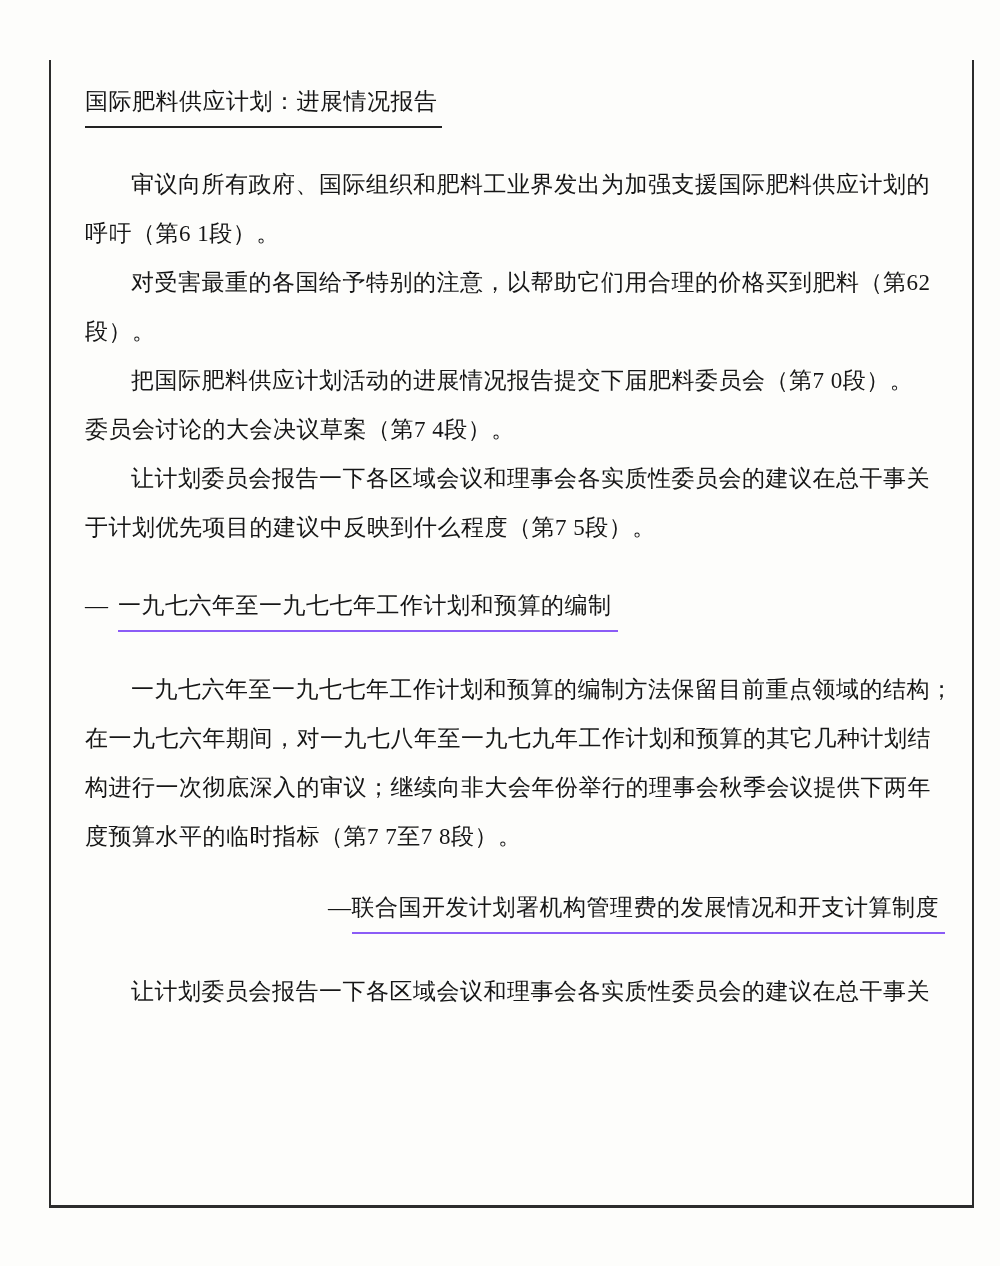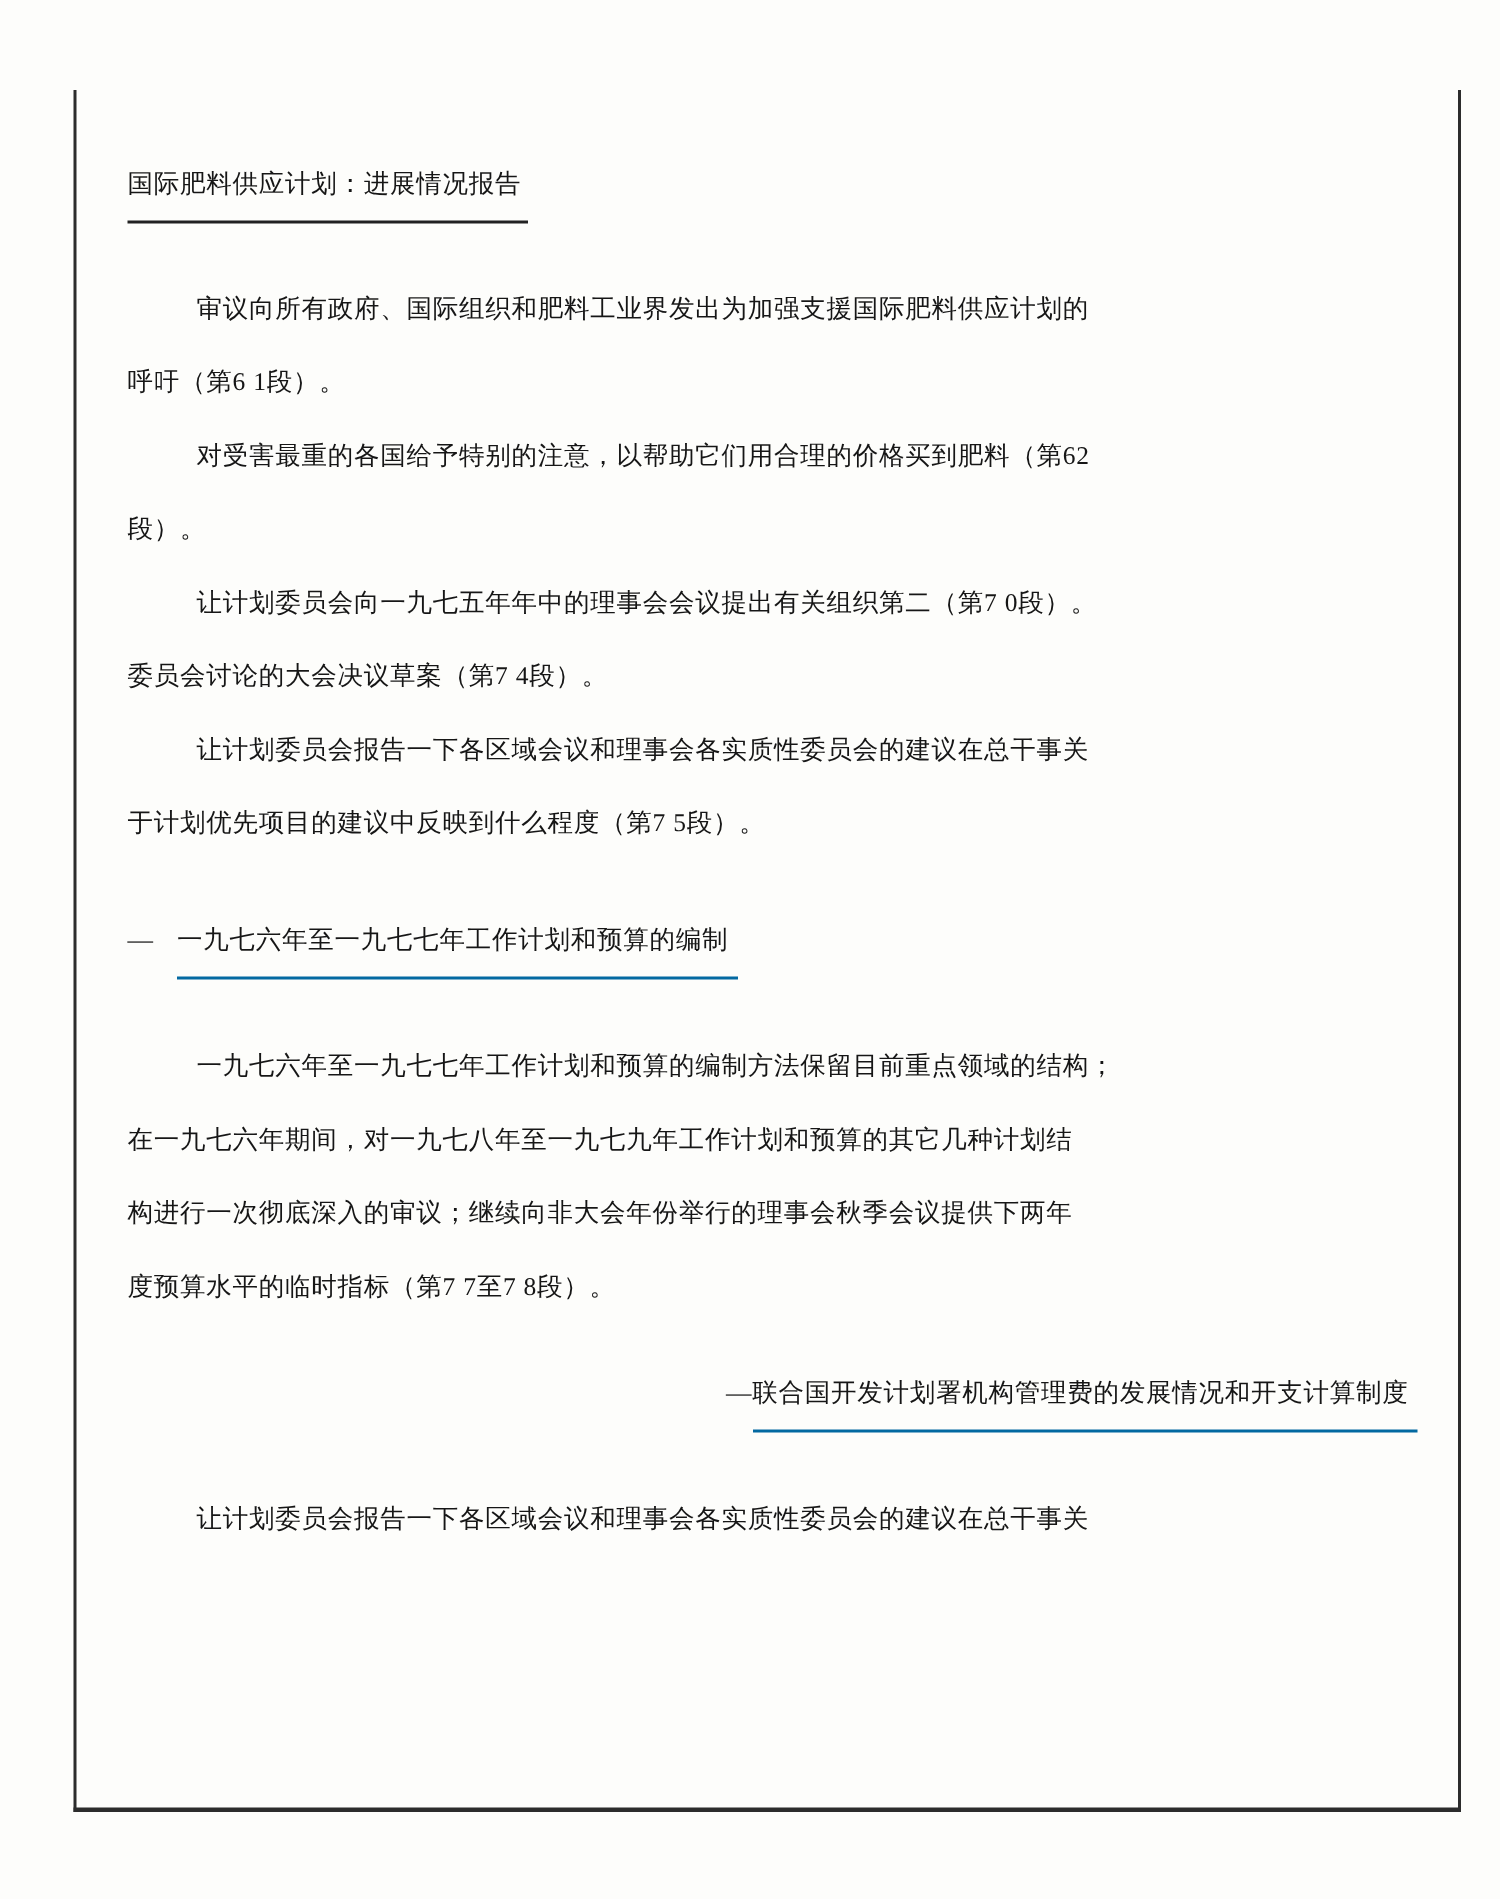--- a/index.html
+++ b/index.html
@@ -23,23 +23,23 @@
     top: 60px;
     width: 925px;
     height: 1148px;
     border-left: 2px solid #2c2c2c;
     border-right: 2px solid #2c2c2c;
     border-bottom: 3px solid #2c2c2c;
   }
   .content {
     position: absolute;
     left: 85px;
-    top: 98px;
+    top: 77px;
     width: 860px;
-    font-size: 17px;
+    font-size: 23px;
     line-height: 49px;
     letter-spacing: 0.5px;
   }
   .heading { margin: 0; }
   .heading .hline {
     display: inline-block;
     line-height: 30px;
     padding: 0 4px 9px 0;
     border-bottom: 2px solid #222;
     white-space: nowrap;
@@ -57,21 +57,21 @@
   .dash-heading.dh2 { margin-top: 22px; text-align: right; }
   .dash-heading .dash {
     display: inline-block;
     width: 33px;
     vertical-align: top;
   }
   .dash-heading .dhline {
     display: inline-block;
     line-height: 30px;
     padding: 0 6px 9px 0;
-    border-bottom: 2px solid #0369a1;
+    border-bottom: 2px solid #8b5cf6;
     white-space: nowrap;
   }
 </style>
 </head>
 <body>
 
 <div class="page">
 
   <div class="frame"></div>
 
@@ -85,21 +85,21 @@
       <span class="ln indent">审议向所有政府、国际组织和肥料工业界发出为加强支援国际肥料供应计划的</span>
       <span class="ln">呼吁（第6 1段）。</span>
     </p>
 
     <p class="para">
       <span class="ln indent">对受害最重的各国给予特别的注意，以帮助它们用合理的价格买到肥料（第62</span>
       <span class="ln">段）。</span>
     </p>
 
     <p class="para">
-      <span class="ln indent">让计划委员会向一九七五年年中的理事会会议提出有关组织第二（第7 0段）。</span>
+      <span class="ln indent">把国际肥料供应计划活动的进展情况报告提交下届肥料委员会（第7 0段）。</span>
     </p>
 
 
     <p class="para">
       <span class="ln">委员会讨论的大会决议草案（第7 4段）。</span>
     </p>
 
     <p class="para">
       <span class="ln indent">让计划委员会报告一下各区域会议和理事会各实质性委员会的建议在总干事关</span>
       <span class="ln">于计划优先项目的建议中反映到什么程度（第7 5段）。</span>

